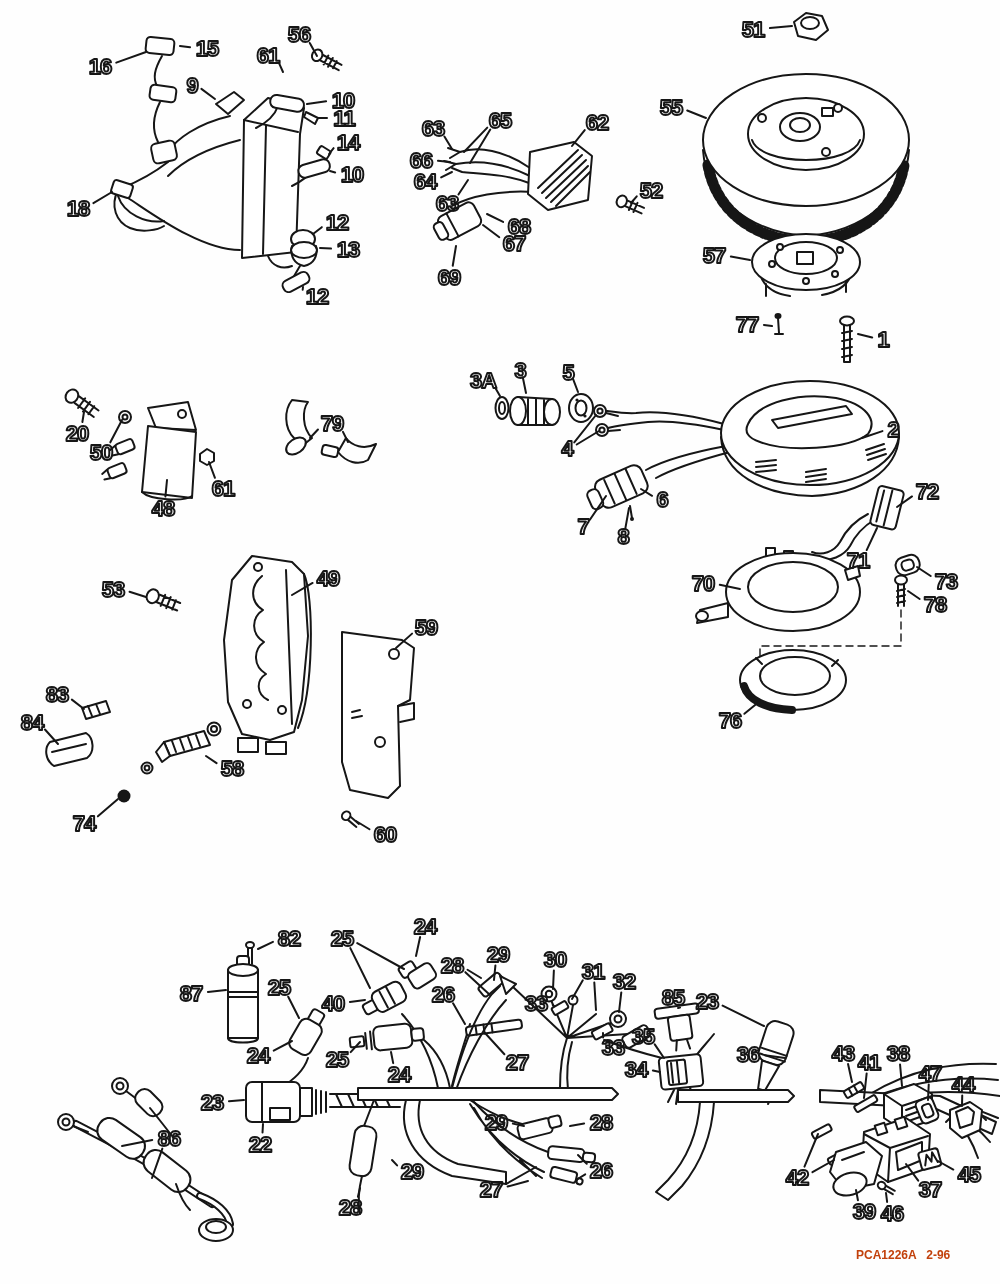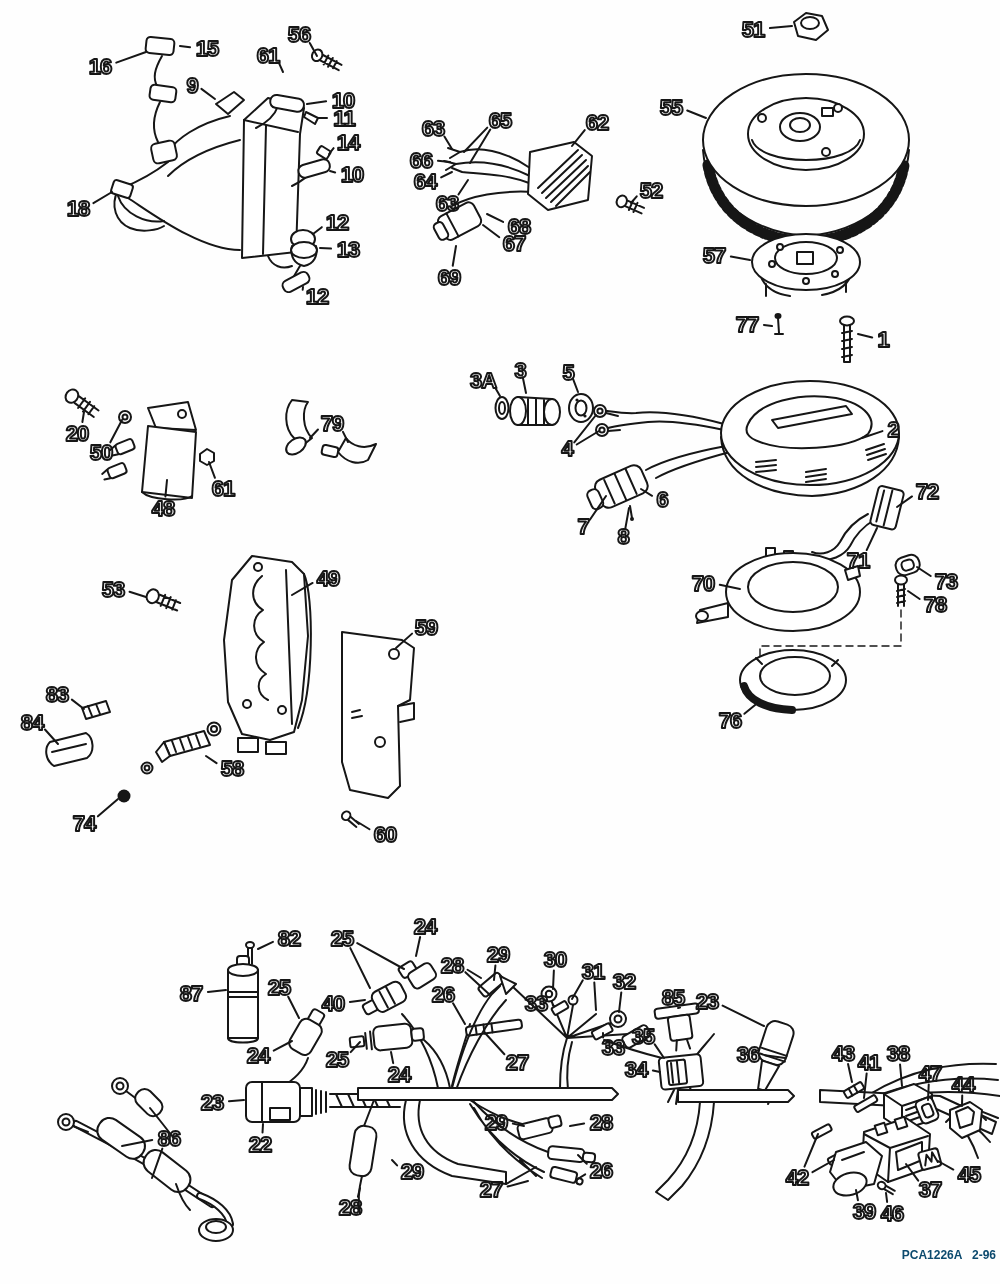--- a/index.html
+++ b/index.html
@@ -11,22 +11,22 @@
   #art .f{fill:#ffffff;}
   #art .k{fill:#161616;stroke:none;}
   #art .teeth{stroke-width:11;stroke-dasharray:4 3.6;}
   #art .tube{stroke-width:8;}
   #art .tubew{stroke:#ffffff;stroke-width:4;}
   #art .dash{stroke-dasharray:7 5;}
   #art .thin{stroke-width:1.4;}
   .callout{font:700 22px "Liberation Sans",sans-serif;fill:#101010;text-anchor:middle;
            dominant-baseline:central;letter-spacing:-1px;}
   .leader{stroke:#101010;stroke-width:2.1;}
-  .footer-code{position:absolute;left:856px;top:1248px;width:140px;text-align:right;
-               font:700 12px "Liberation Sans",sans-serif;color:#0c4a6e;white-space:pre;}
+  .footer-code{position:absolute;left:856px;top:1248px;width:140px;
+               font:700 12px "Liberation Sans",sans-serif;color:#c2410c;white-space:pre;}
 </style>
 </head>
 <body>
 
 <div class="stage">
 
 <svg id="art" width="1000" height="1284" viewBox="0 0 1000 1284">
 
   <g>
     <path d="M162,56 C154,70 153,78 157,86"></path>

